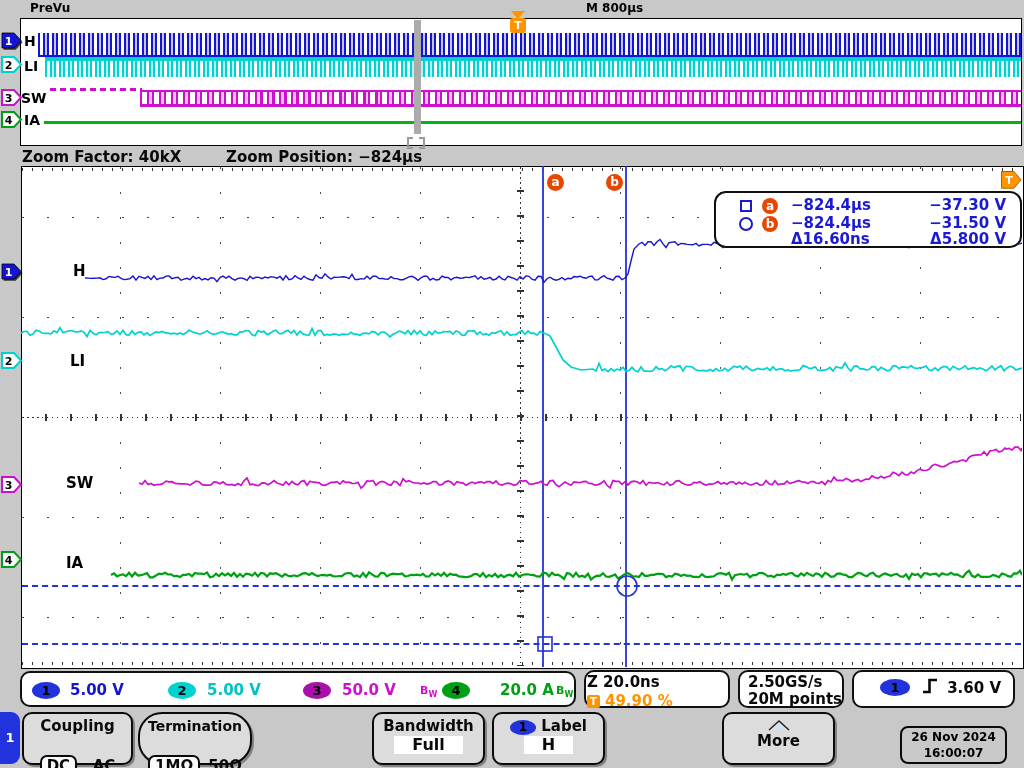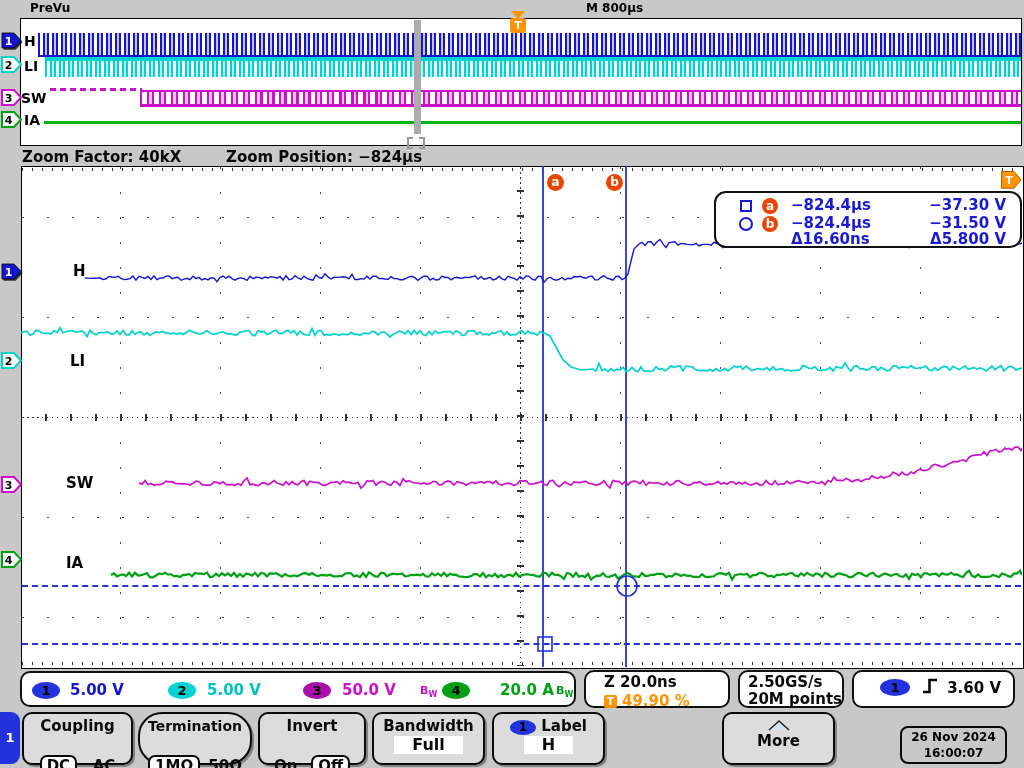--- a/index.html
+++ b/index.html
@@ -63,21 +63,21 @@
   .tflag-right{left:1001px;top:171px;z-index:8;}
 
   
   .rbox{background:#fff;border:2px solid #101010;border-radius:10px;box-sizing:border-box;}
   .chbar{left:20px;top:671px;width:556px;height:36px;}
   .badge{position:absolute;border-radius:50%;color:#000;text-align:center;}
   .chbadge{width:28px;height:17px;top:9px;font-size:13px;line-height:17px;}
   .chval{position:absolute;top:8px;font-size:15px;white-space:nowrap;}
   .bw{font-size:11px;}
   .bw sub{font-size:8px;}
-  .zbox{left:584px;top:670px;width:146px;height:38px;padding:2px 0 0 18px;}
+  .zbox{left:584px;top:670px;width:146px;height:38px;padding:2px 0 0 1px;}
   .gsbox{left:738px;top:670px;width:106px;height:38px;padding:2px 0 0 8px;font-size:15px;color:#0a0a0a;line-height:17px;}
   .trigbox{left:852px;top:670px;width:163px;height:38px;}
   .zline1{font-size:15px;color:#0a0a0a;line-height:17px;}
   .zline2{display:flex;align-items:center;gap:5px;margin-top:1px;}
   .tbadge-sm{width:13px;height:13px;background:#ff9400;border-radius:2px;color:#fff;font-size:10px;line-height:13px;text-align:center;}
   .orangetxt{color:#ff9400;font-size:15px;}
 
   
   .menubtn{position:absolute;top:712px;height:53px;background:#dcdcdc;border:2px solid #0a0a0a;border-radius:10px;box-sizing:border-box;box-shadow:2px 2px 0 rgba(0,0,0,.35);color:#0a0a0a;text-align:center;}
   .mtitle{font-size:15px;line-height:18px;margin-top:3px;white-space:nowrap;}
@@ -256,27 +256,20 @@
   </div>
 
   <div class="menubtn" style="left:138px;width:114px;border-radius:24px;">
     <div class="mtitle small">Termination</div>
     <div class="mopts">
       <span class="opt-box">1MΩ</span>
       <span class="opt-plain">50Ω</span>
     </div>
   </div>
 
-  <div class="menubtn" style="left:258px;width:108px;">
-    <div class="mtitle">Invert</div>
-    <div class="mopts">
-      <span class="opt-plain">On</span>
-      <span class="opt-box">Off</span>
-    </div>
-  </div>
 
   <div class="menubtn" style="left:372px;width:113px;">
     <div class="mtitle">Bandwidth</div>
     <div><span class="hl">Full</span></div>
   </div>
 
   <div class="menubtn" style="left:492px;width:113px;">
     <div class="mtitle">
       <span class="lblbadge">1</span>
       <span>Label</span>

